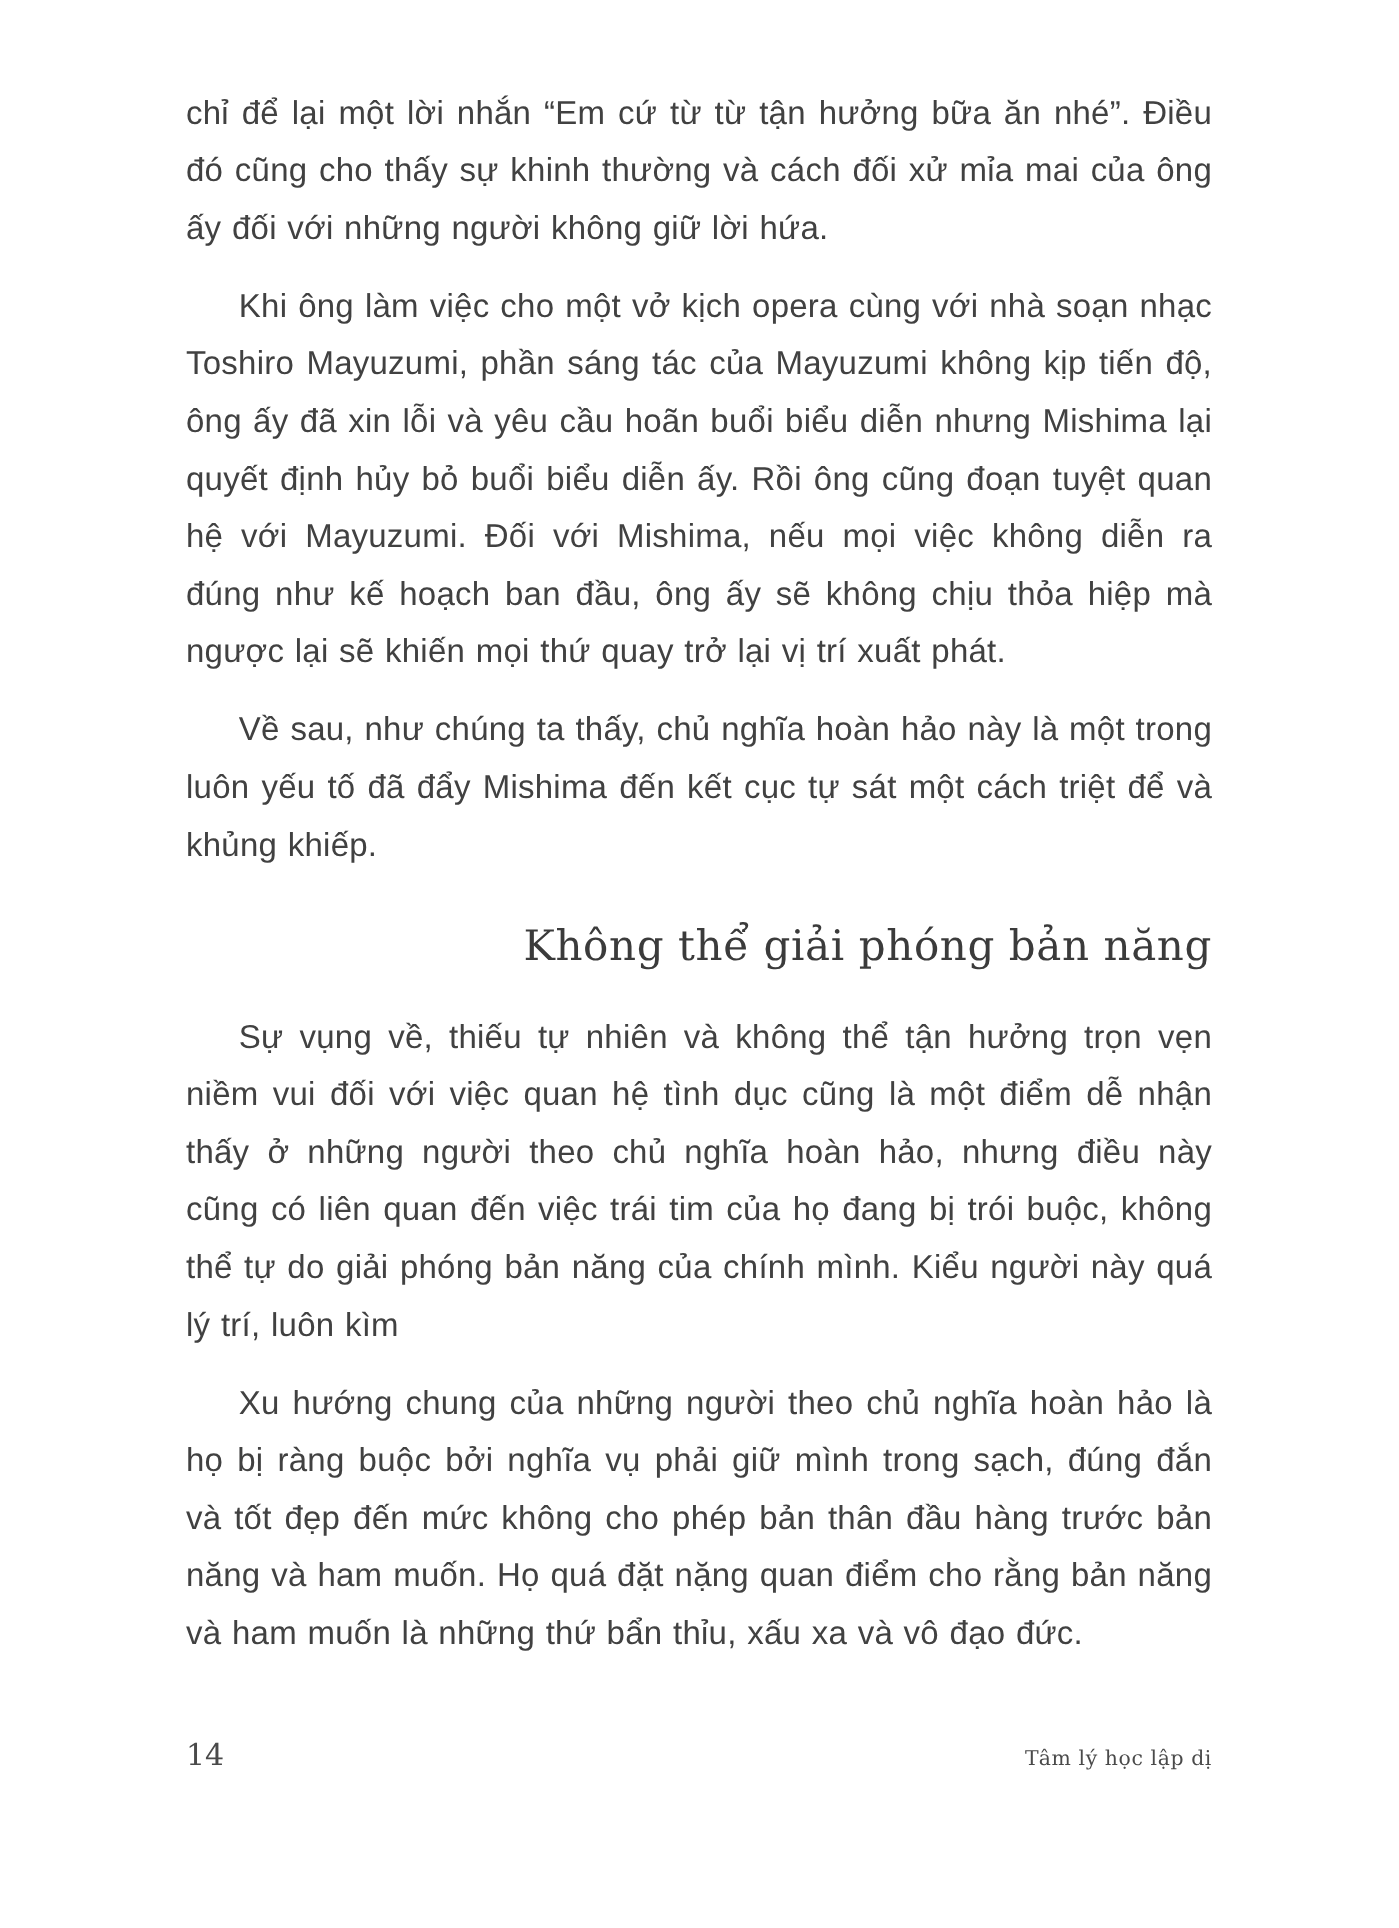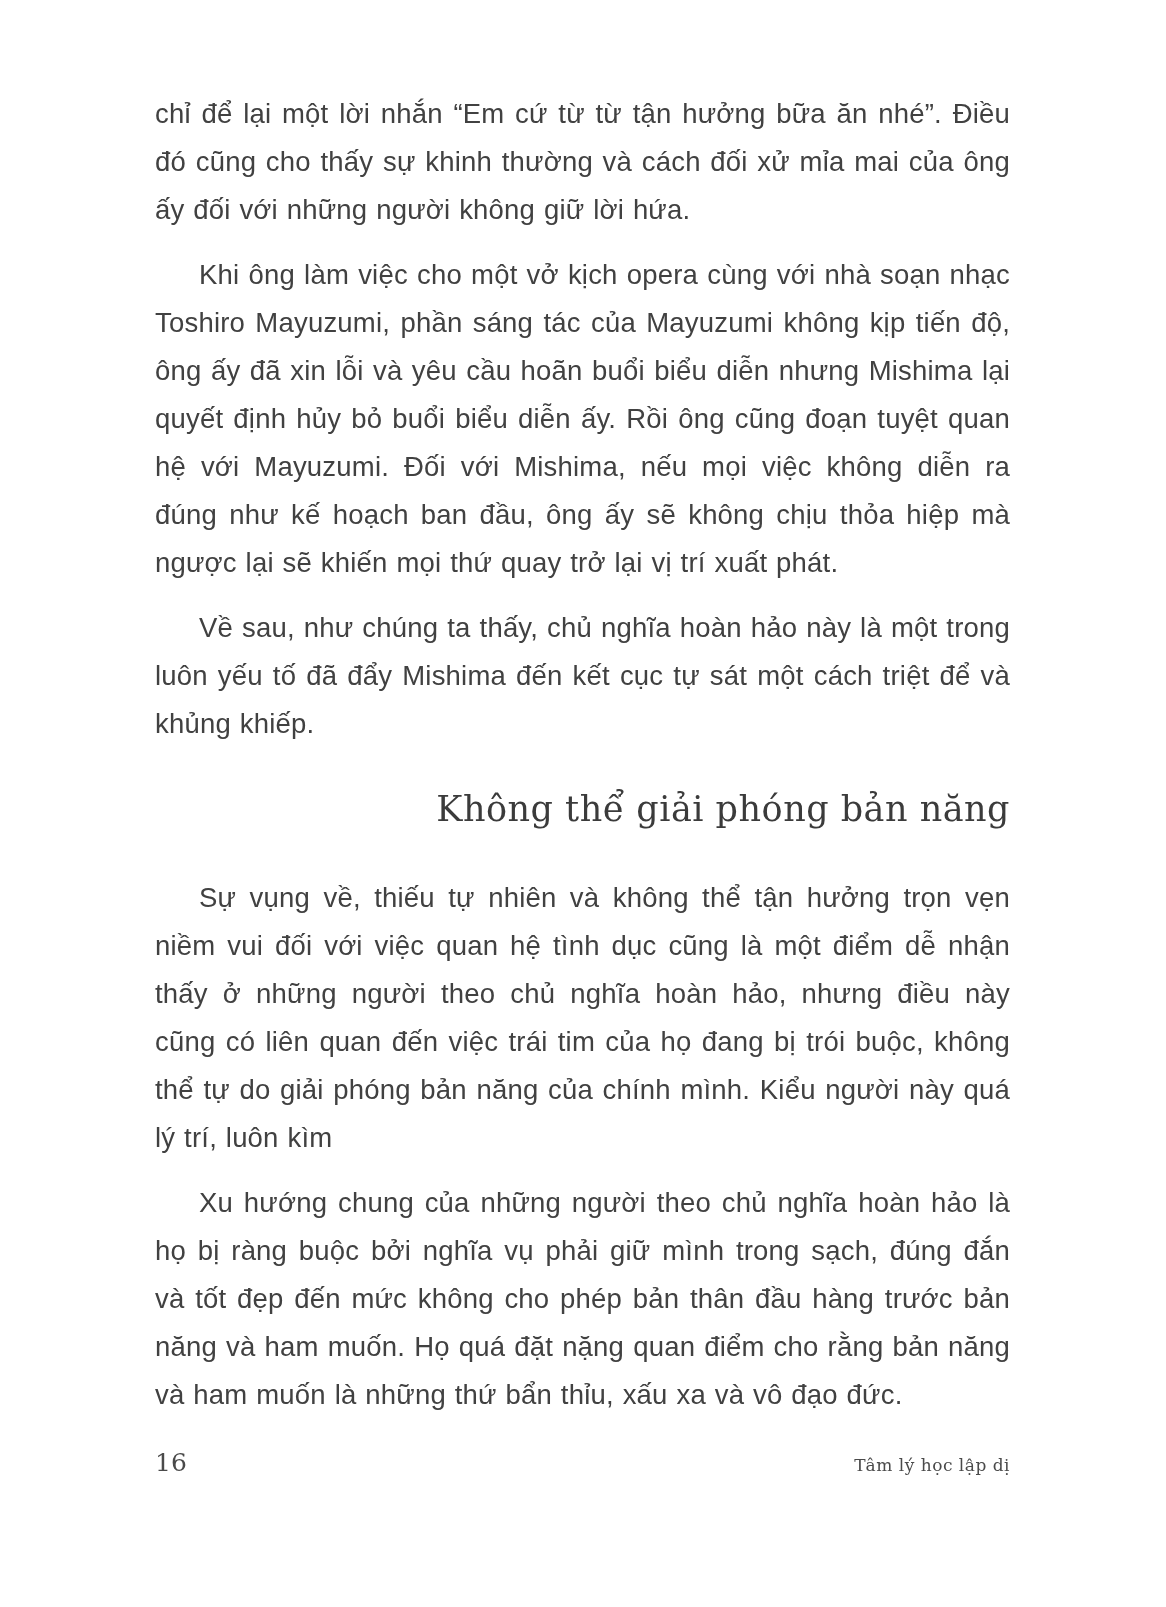--- a/index.html
+++ b/index.html
@@ -7,38 +7,38 @@
     padding: 0;
     background: #ffffff;
   }
   .page {
     position: relative;
     width: 1166px;
     height: 1607px;
     margin: 0 auto;
     background: #ffffff;
     box-sizing: border-box;
-    padding: 90px 156px 0 155px;
+    padding: 70px 156px 0 155px;
     font-family: "Liberation Sans", sans-serif;
     color: #414141;
     overflow: hidden;
   }
   .body-text p {
     margin: 0 0 17px 0;
     font-size: 27.5px;
     line-height: 48px;
     text-align: justify;
     letter-spacing: 0.2px;
     word-spacing: 1px;
   }
   .body-text p.indent {
     text-indent: 44px;
   }
   h2.section-heading {
-    margin: 40px 0 44px 0;
+    margin: 40px 0 30px 0;
     text-align: right;
     font-family: "DejaVu Serif", serif;
     font-weight: normal;
     font-size: 35px;
     line-height: 1.2;
     color: #3b3b3b;
     letter-spacing: 0.5px;
   }
   .footer {
     position: absolute;
@@ -74,17 +74,17 @@
 
     <h2 class="section-heading">Không thể giải phóng bản năng</h2>
 
     <p class="indent">Sự vụng về, thiếu tự nhiên và không thể tận hưởng trọn vẹn niềm vui đối với việc quan hệ tình dục cũng là một điểm dễ nhận thấy ở những người theo chủ nghĩa hoàn hảo, nhưng điều này cũng có liên quan đến việc trái tim của họ đang bị trói buộc, không thể tự do giải phóng bản năng của chính mình. Kiểu người này quá lý trí, luôn kìm</p>
 
     <p class="indent">Xu hướng chung của những người theo chủ nghĩa hoàn hảo là họ bị ràng buộc bởi nghĩa vụ phải giữ mình trong sạch, đúng đắn và tốt đẹp đến mức không cho phép bản thân đầu hàng trước bản năng và ham muốn. Họ quá đặt nặng quan điểm cho rằng bản năng và ham muốn là những thứ bẩn thỉu, xấu xa và vô đạo đức.</p>
 
   </div>
 
   <div class="footer">
-    <span class="page-number">16</span>
+    <span class="page-number">14</span>
     <span class="book-title">Tâm lý học lập dị</span>
   </div>
 
 </div>
 
 </body></html>

